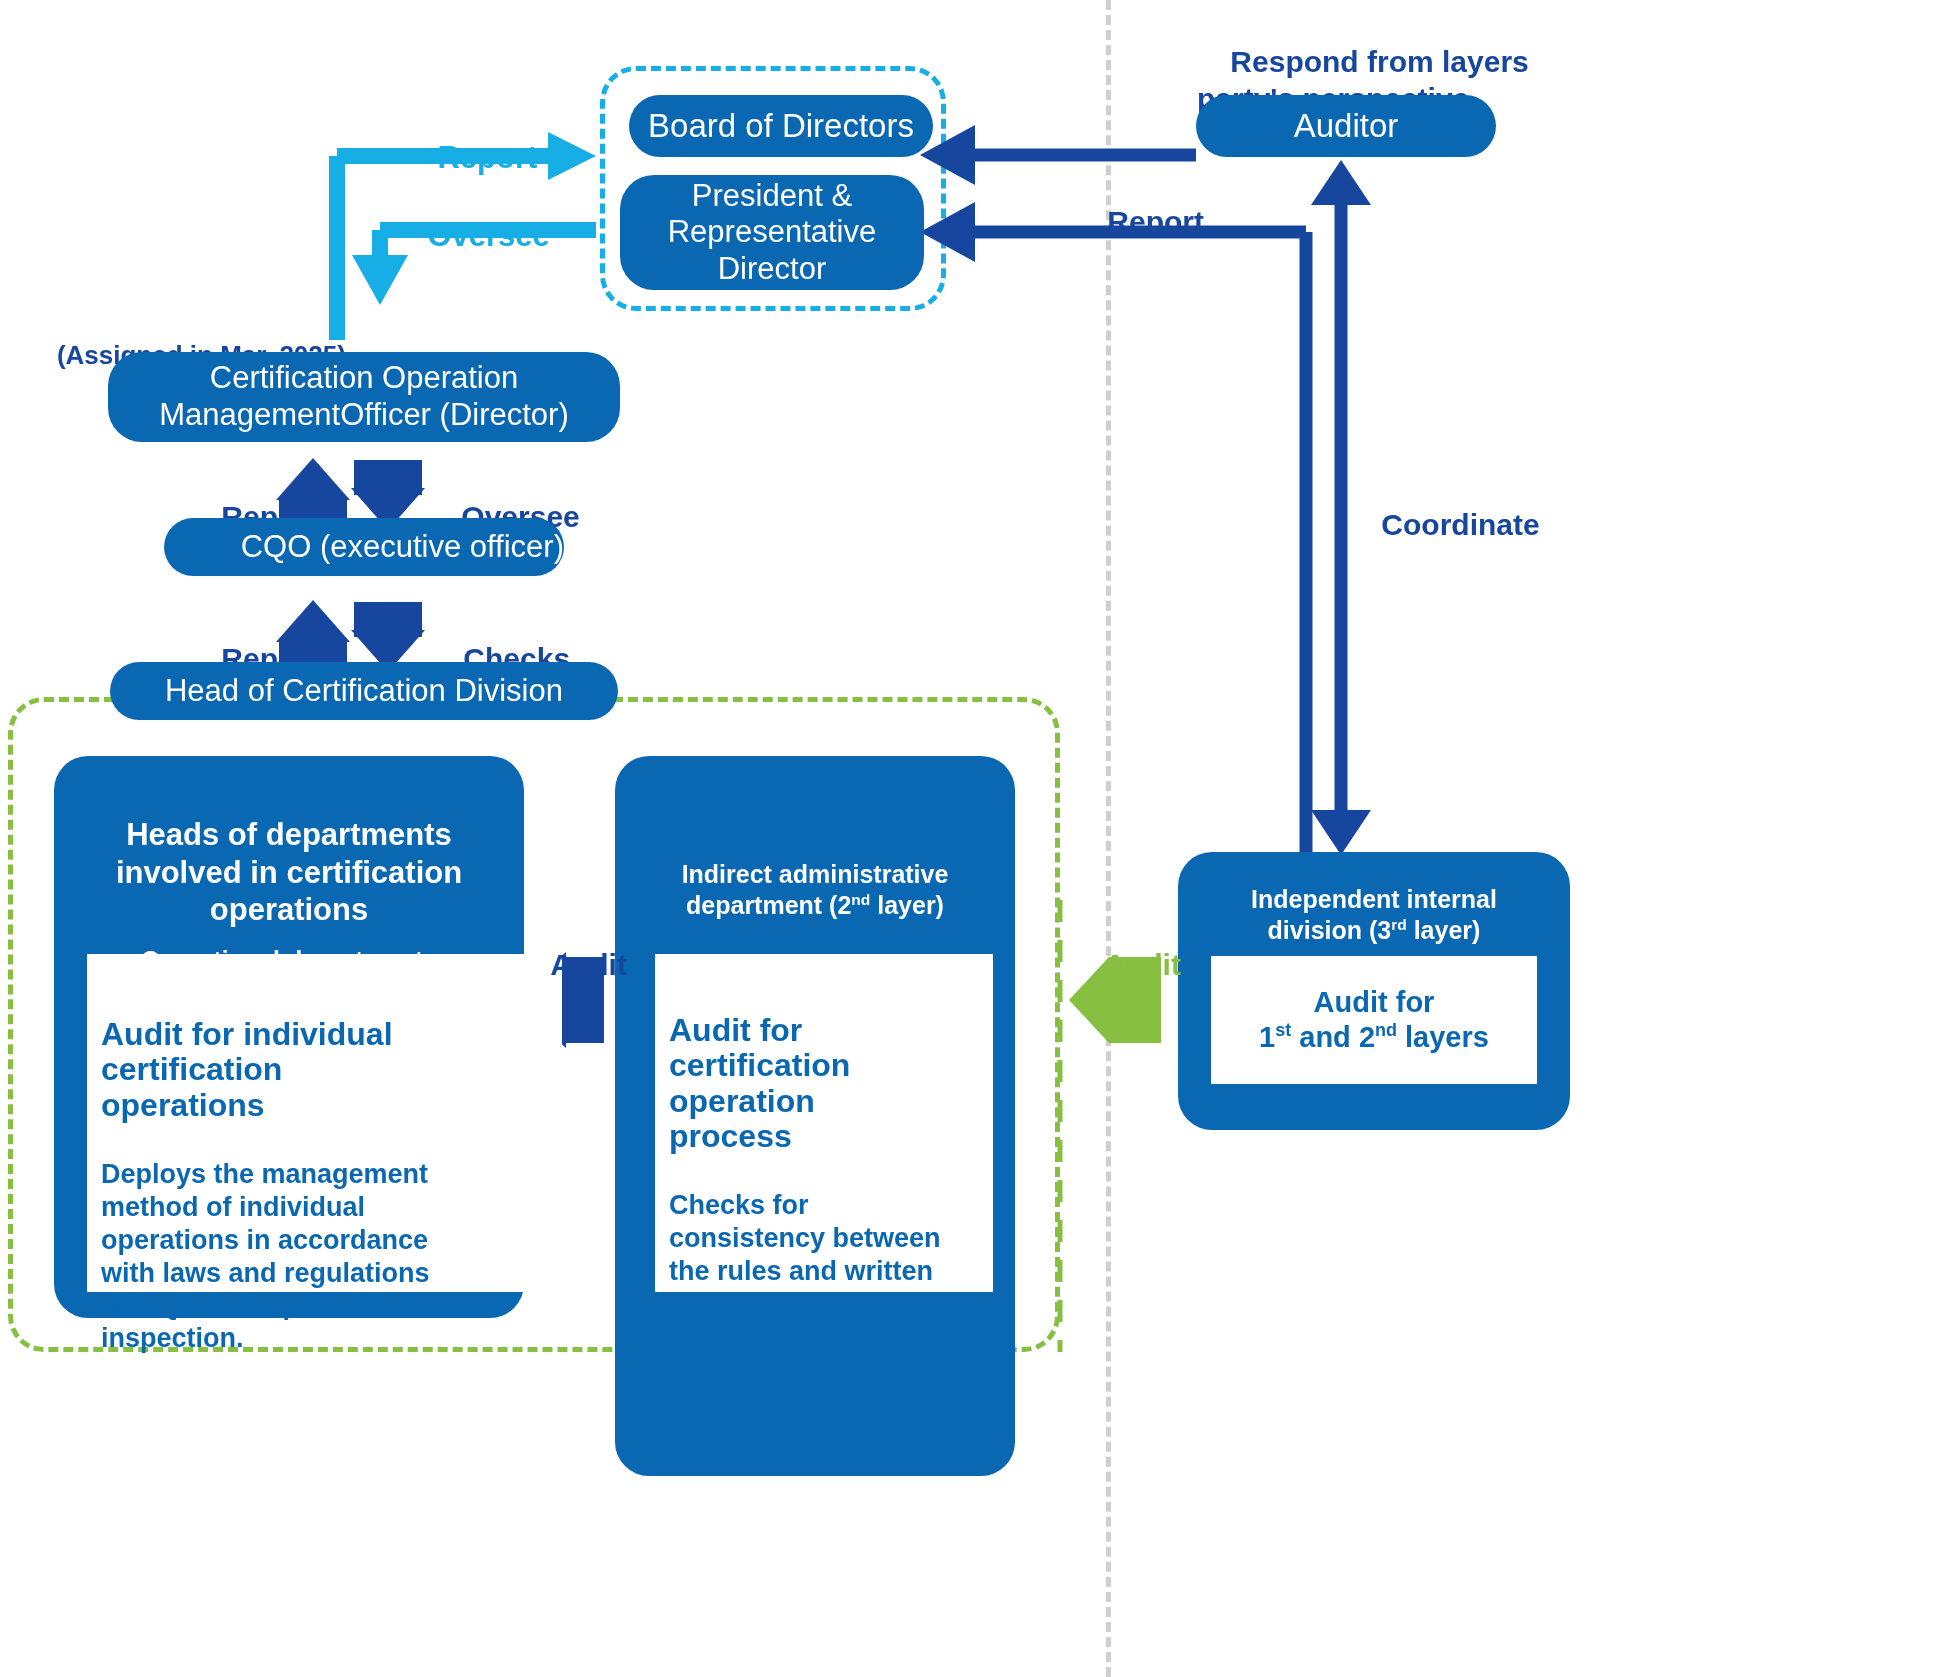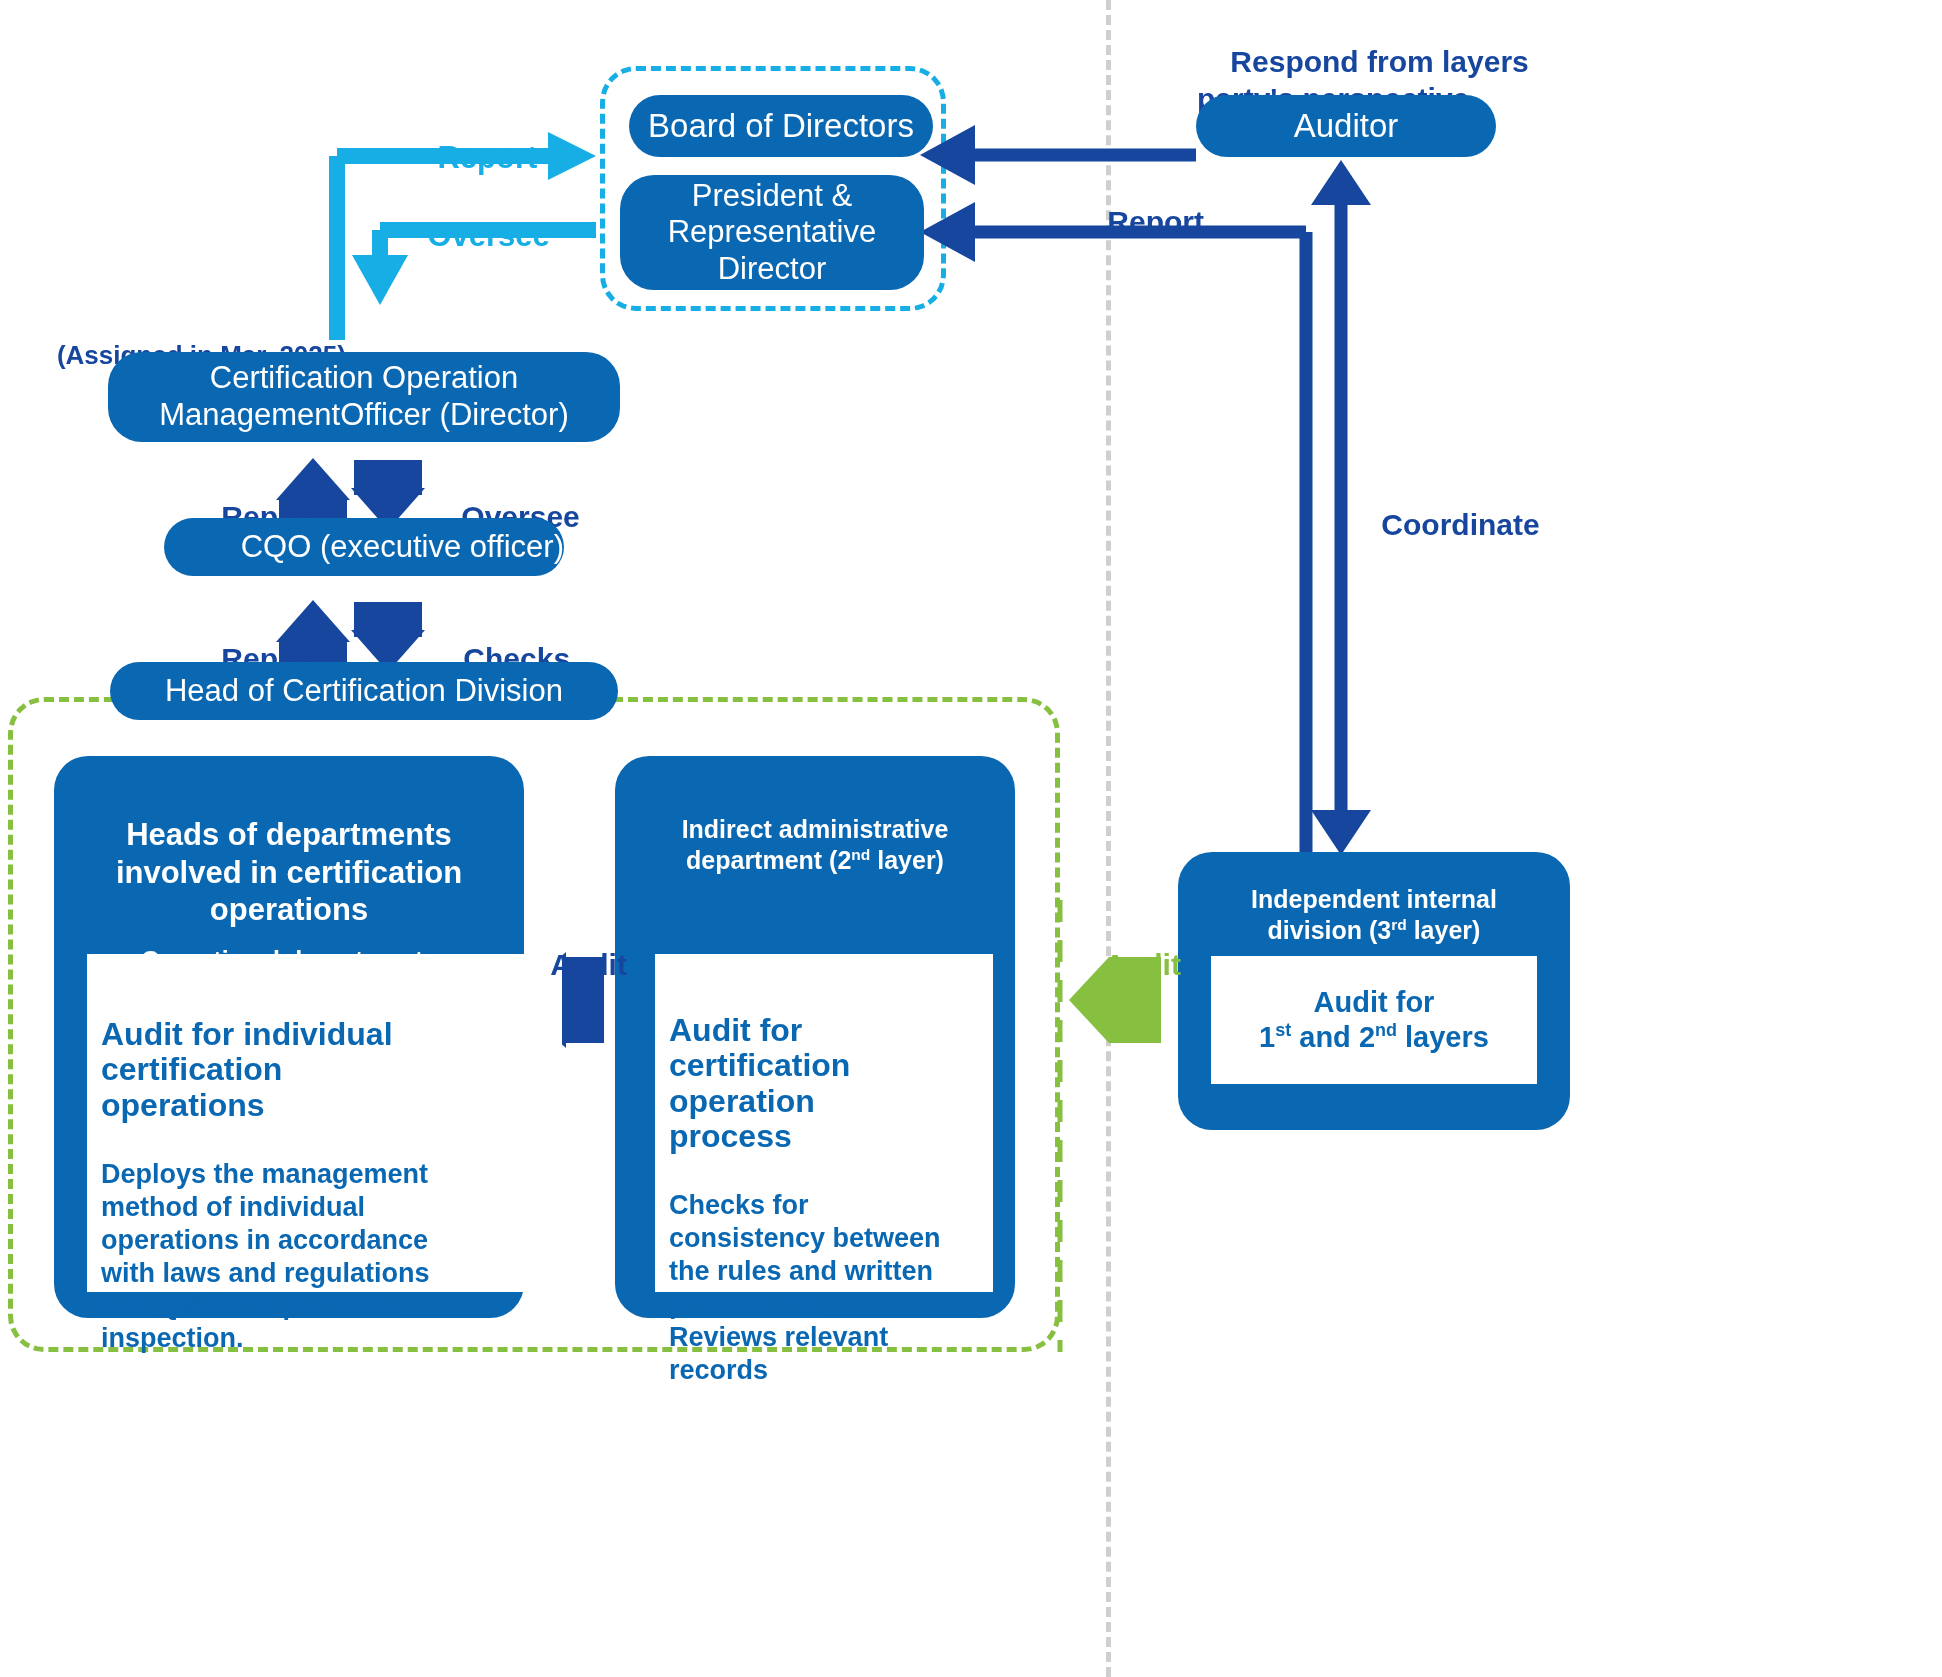--- a/index.html
+++ b/index.html
@@ -237,21 +237,21 @@
         <span>Deploys the management
 method of individual
 operations in accordance
 with laws and regulations
 into QMS and performs
 inspection.</span>
       </div>
     </div>
   </div>
 
-  <div class="box rnd" style="left:615px;top:756px;width:400px;height:562px;justify-content:flex-start;padding-top:58px;">
+  <div class="box rnd" style="left:615px;top:756px;width:400px;height:720px;justify-content:flex-start;padding-top:103px;">
     <div style="font-size:25px;font-weight:bold;line-height:1.22;">
       Indirect administrative<br>department (2<span class="sup">nd</span> layer)
     </div>
     <div class="whitebox" style="position:absolute;left:40px;top:198px;width:338px;height:338px;padding:24px 14px 10px 14px;">
       <div style="font-size:32px;font-weight:bold;white-space:pre-line;line-height:1.1;">
         <span>Audit for
 certification
 operation
 process</span>
       </div>

